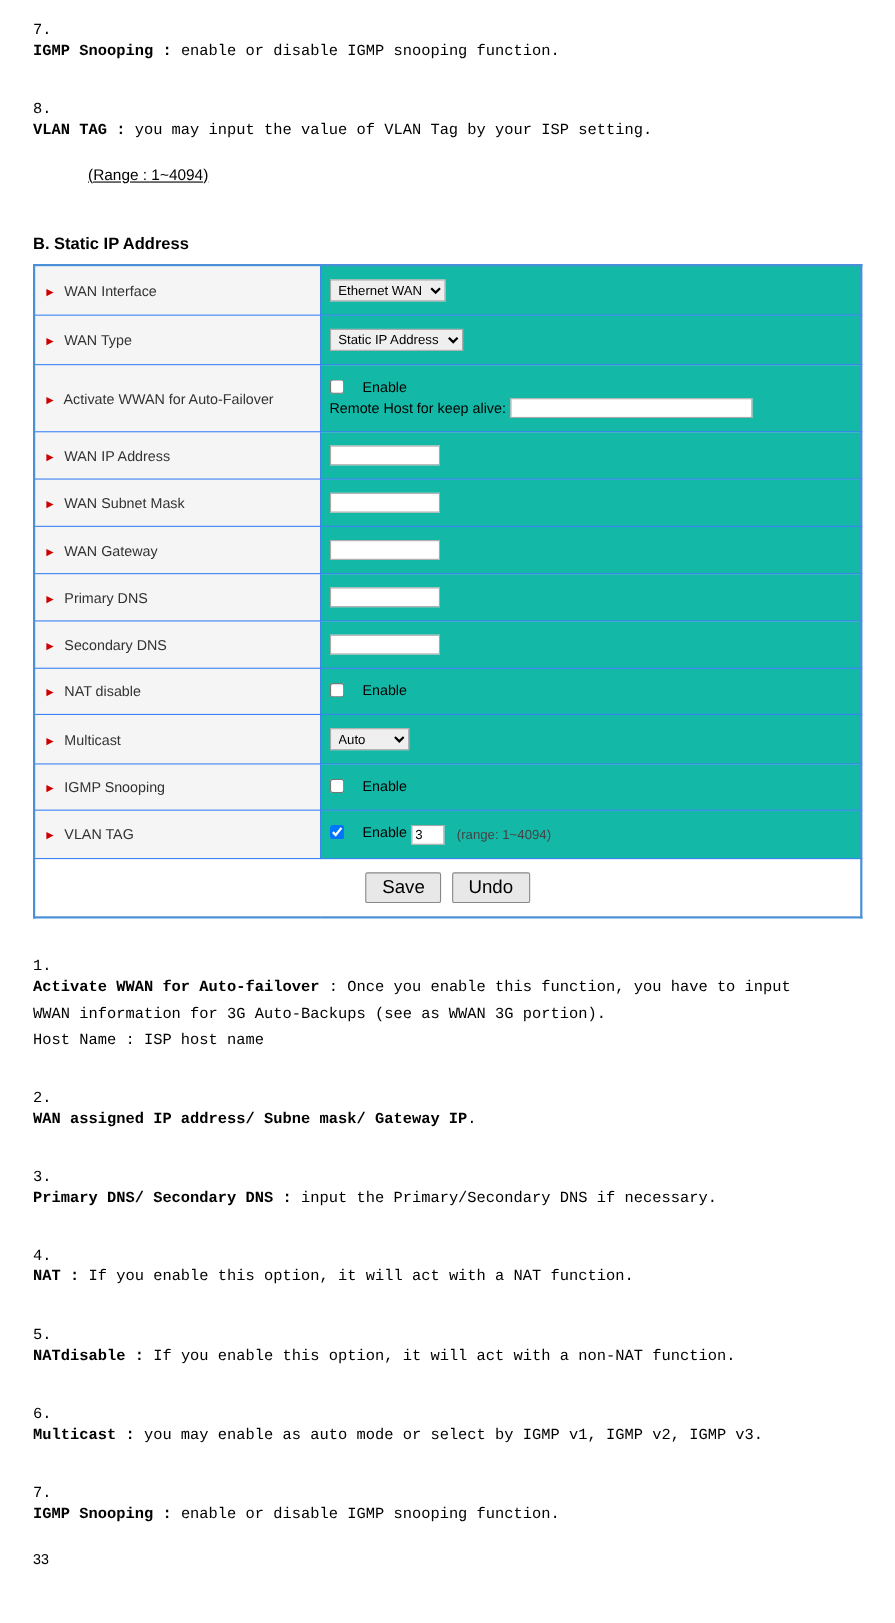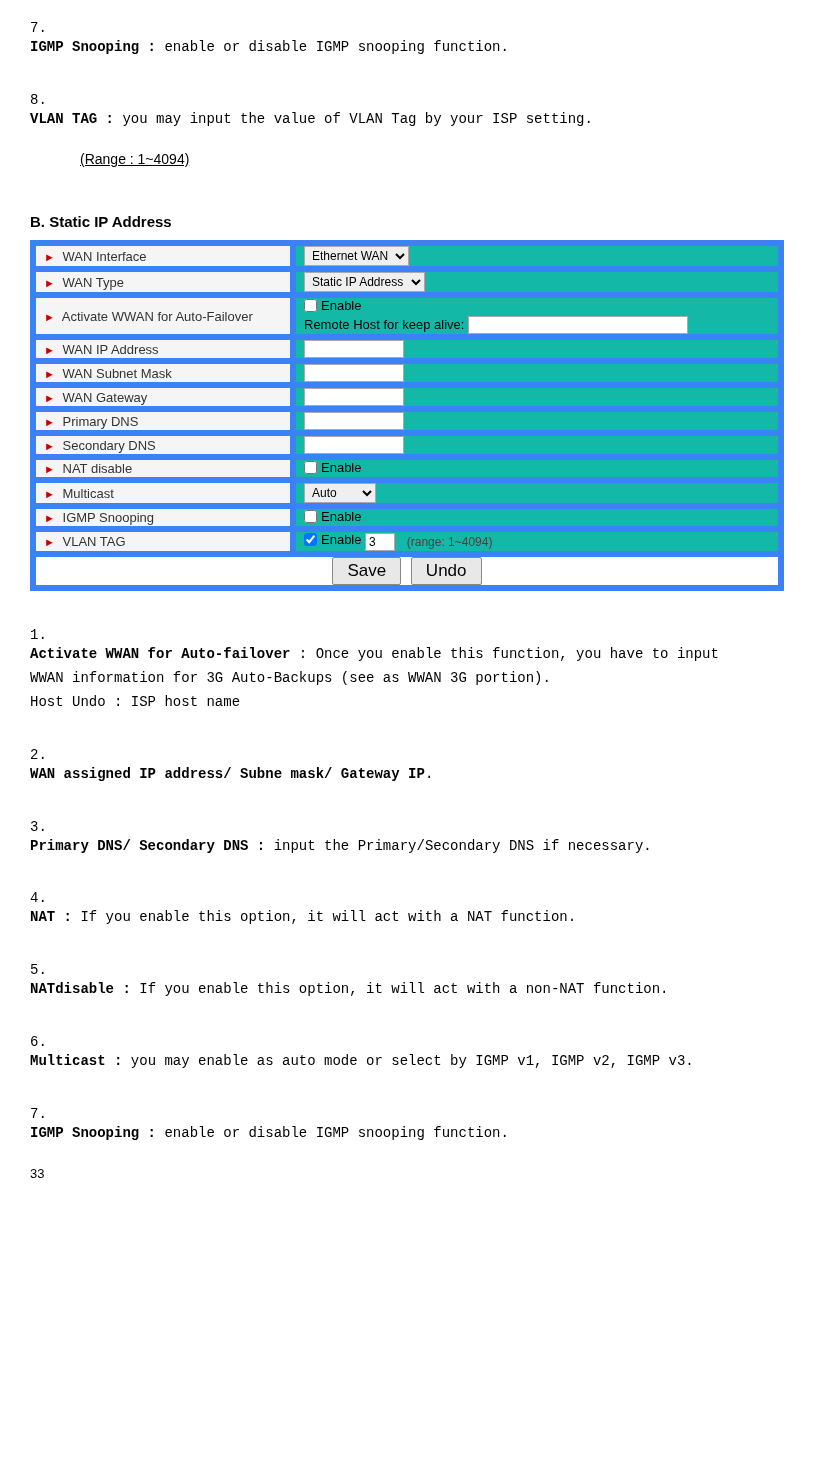--- a/index.html
+++ b/index.html
@@ -19,22 +19,22 @@
       margin-top: 10px;
     }
     
     .config-table {
       border-collapse: collapse;
       width: 100%;
       border: 2px solid #4a90d9;
       margin-bottom: 20px;
     }
     .config-table td {
-      border: 6px solid #3b82f6;
-      padding: 0 8px;
+      border: 1px solid #3b82f6;
+      padding: 12px 8px;
       vertical-align: middle;
       font-size: 13px;
     }
     .config-table .label-cell {
       background: #f5f5f5;
       width: 260px;
       color: #333;
     }
     .config-table .label-cell .arrow {
       color: #c00;
@@ -63,21 +63,21 @@
     }
     input.text-input-small {
       font-size: 12px;
       padding: 1px 3px;
       border: 1px solid #aaa;
       width: 30px;
     }
     .checkbox-label {
       display: inline-flex;
       align-items: center;
-      gap: 4px;
+      gap: 17px;
       font-size: 13px;
     }
     .save-row {
       text-align: center;
       padding: 6px;
     }
     .save-row button {
       padding: 3px 14px;
       font-size: 17px;
       margin: 0 3px;
@@ -311,21 +311,21 @@
   </tbody>
 </table>
 
 <div class="spacer"></div>
 
 <div class="list-item-block">
   <span class="item-num">1.</span>
   <span class="item-content">
     <span class="bold">Activate WWAN for Auto-failover</span><span> : Once you enable this function, you have to input WWAN information for 3G Auto-Backups (see as WWAN 3G portion).</span>
     <br>
-    <span>Host Undo : ISP host name</span>
+    <span>Host Name : ISP host name</span>
   </span>
 </div>
 
 <div class="spacer"></div>
 
 <div class="list-item-block">
   <span class="item-num">2.</span>
   <span class="item-content">
     <span class="bold">WAN assigned IP address/ Subne mask/ Gateway IP</span><span>.</span>
   </span>

